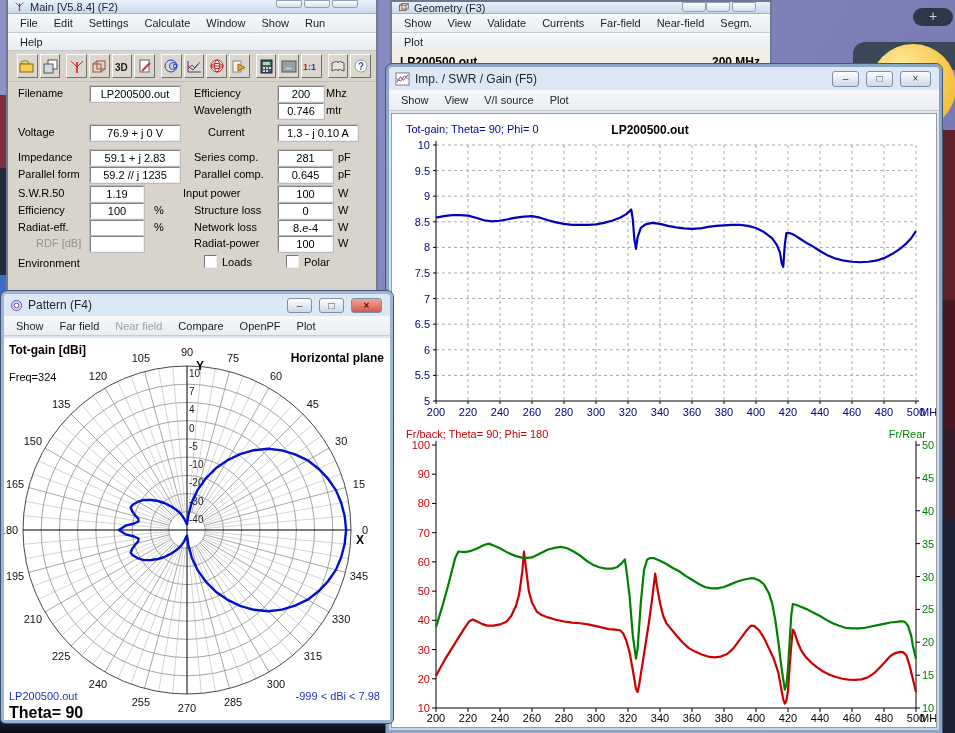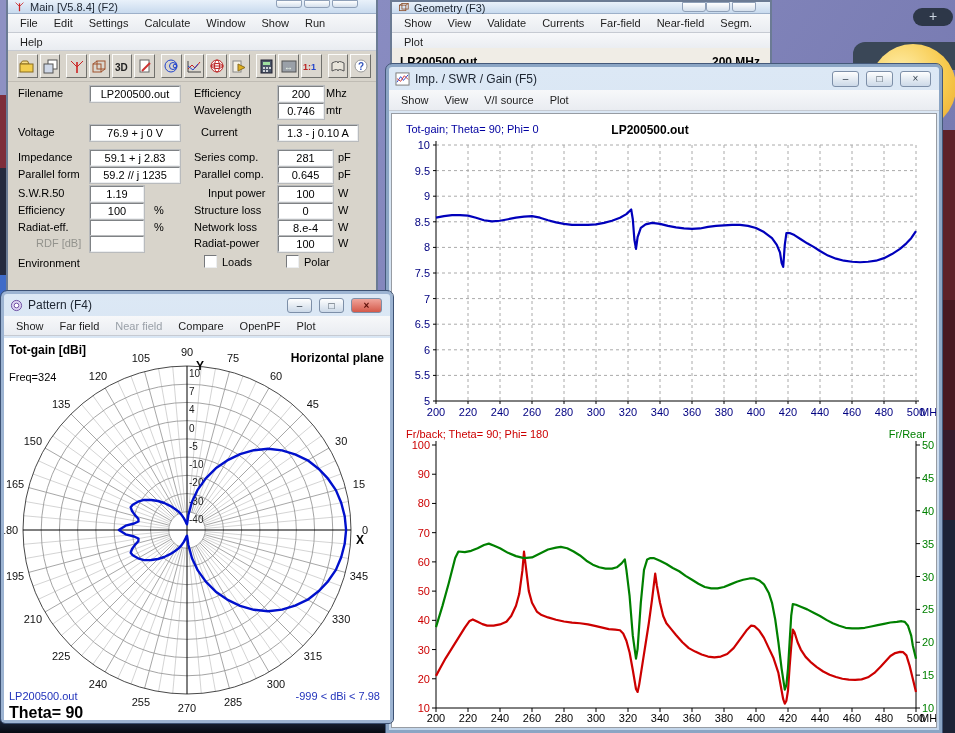--- a/index.html
+++ b/index.html
@@ -243,35 +243,35 @@
         <div class="lbl" style="left:10px;top:7px">Filename</div>
         <div class="fld" style="left:82px;top:6px;width:88px">LP200500.out</div>
         <div class="lbl" style="left:186px;top:7px">Efficiency</div>
         <div class="fld" style="left:270px;top:6px;width:44px">200</div>
         <div class="lbl" style="left:318px;top:7px">Mhz</div>
         <div class="lbl" style="left:186px;top:24px">Wavelength</div>
         <div class="fld" style="left:270px;top:23px;width:44px">0.746</div>
         <div class="lbl" style="left:318px;top:24px">mtr</div>
         <div class="lbl" style="left:10px;top:46px">Voltage</div>
         <div class="fld" style="left:82px;top:45px;width:88px">76.9 + j 0 V</div>
-        <div class="lbl" style="left:193px;top:46px">Current</div>
+        <div class="lbl" style="left:200px;top:46px">Current</div>
         <div class="fld" style="left:270px;top:45px;width:78px">1.3 - j 0.10 A</div>
         <div class="lbl" style="left:10px;top:71px">Impedance</div>
         <div class="fld" style="left:82px;top:70px;width:88px">59.1 + j 2.83</div>
         <div class="lbl" style="left:186px;top:71px">Series comp.</div>
         <div class="fld" style="left:270px;top:70px;width:53px">281</div>
         <div class="lbl" style="left:330px;top:71px">pF</div>
         <div class="lbl" style="left:10px;top:88px">Parallel form</div>
         <div class="fld" style="left:82px;top:87px;width:88px">59.2 // j 1235</div>
         <div class="lbl" style="left:186px;top:88px">Parallel comp.</div>
         <div class="fld" style="left:270px;top:87px;width:53px">0.645</div>
         <div class="lbl" style="left:330px;top:88px">pF</div>
         <div class="lbl" style="left:10px;top:107px">S.W.R.50</div>
         <div class="fld" style="left:82px;top:106px;width:52px">1.19</div>
-        <div class="lbl" style="left:200px;top:107px">Input power</div>
+        <div class="lbl" style="left:175px;top:107px">Input power</div>
         <div class="fld" style="left:270px;top:106px;width:53px">100</div>
         <div class="lbl" style="left:330px;top:107px">W</div>
         <div class="lbl" style="left:10px;top:124px">Efficiency</div>
         <div class="fld" style="left:82px;top:123px;width:52px">100</div>
         <div class="lbl" style="left:146px;top:124px">%</div>
         <div class="lbl" style="left:186px;top:124px">Structure loss</div>
         <div class="fld" style="left:270px;top:123px;width:53px">0</div>
         <div class="lbl" style="left:330px;top:124px">W</div>
         <div class="lbl" style="left:10px;top:141px">Radiat-eff.</div>
         <div class="fld" style="left:82px;top:140px;width:52px"></div>

